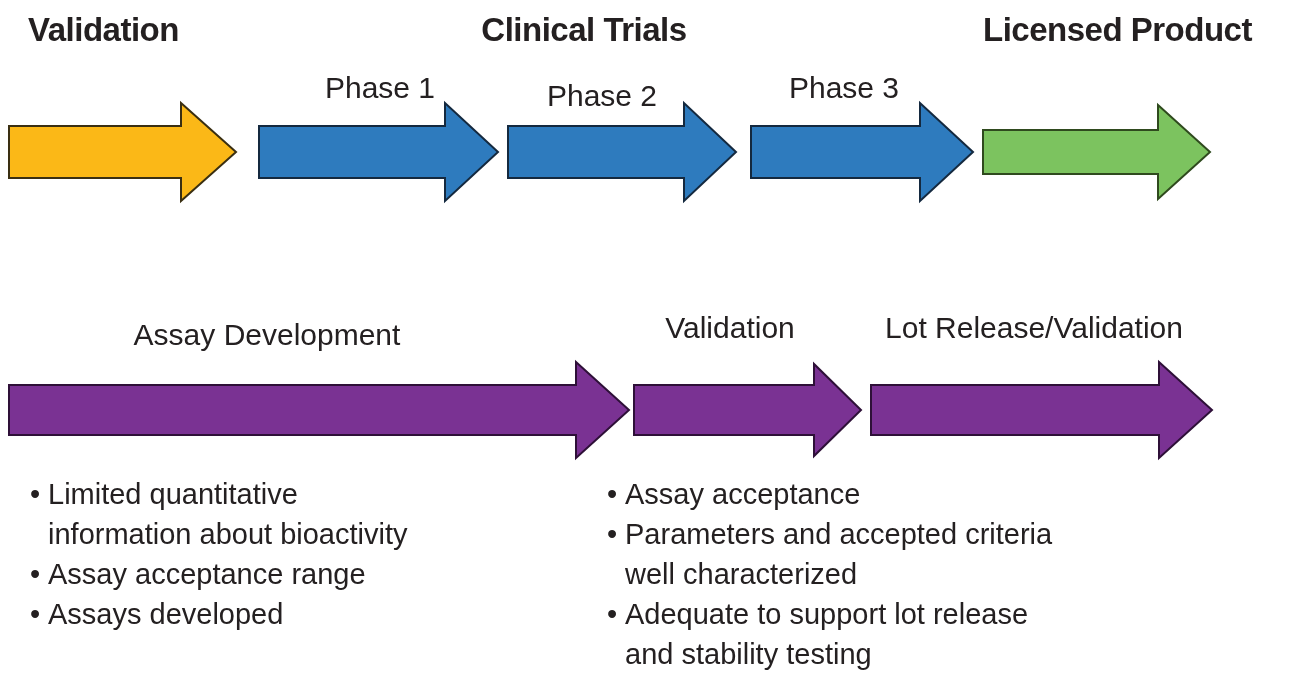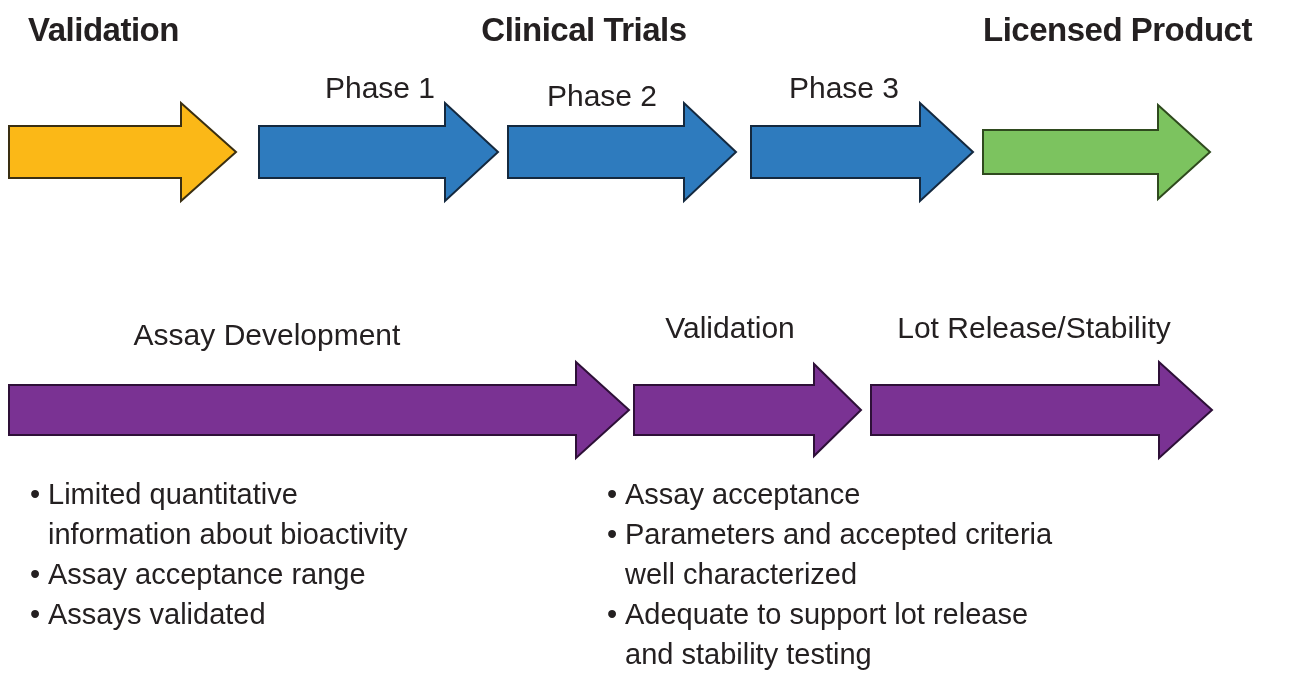--- a/index.html
+++ b/index.html
@@ -78,35 +78,35 @@
   <div class="label section-title" style="left:28px; top:12px;">Validation</div>
   <div class="label section-title centered" style="left:584px; top:12px;">Clinical Trials</div>
   <div class="label section-title" style="left:983px; top:12px;">Licensed Product</div>
 
   <div class="label phase-label centered" style="left:365px; top:71px;margin-left:15px;">Phase 1</div>
   <div class="label phase-label centered" style="left:602px; top:79px;">Phase 2</div>
   <div class="label phase-label centered" style="left:844px; top:71px;">Phase 3</div>
 
   <div class="label mid-label centered" style="left:267px; top:318px;">Assay Development</div>
   <div class="label mid-label centered" style="left:730px; top:311px;">Validation</div>
-  <div class="label mid-label centered" style="left:1034px; top:311px;">Lot Release/Stability</div>
+  <div class="label mid-label centered" style="left:1034px; top:311px;">Lot Release/Validation</div>
 
   <div class="bullet-block" style="left:30px; top:474px; width:520px;">
     <div class="bullet-item">
       <span class="marker">•</span>
       <span class="line">Limited quantitative</span>
       <span class="line">information about bioactivity</span>
     </div>
     <div class="bullet-item">
       <span class="marker">•</span>
       <span class="line">Assay acceptance range</span>
     </div>
     <div class="bullet-item">
       <span class="marker">•</span>
-      <span class="line">Assays validated</span>
+      <span class="line">Assays developed</span>
     </div>
   </div>
 
   <div class="bullet-block" style="left:607px; top:474px; width:560px;">
     <div class="bullet-item">
       <span class="marker">•</span>
       <span class="line">Assay acceptance</span>
     </div>
     <div class="bullet-item">
       <span class="marker">•</span>

